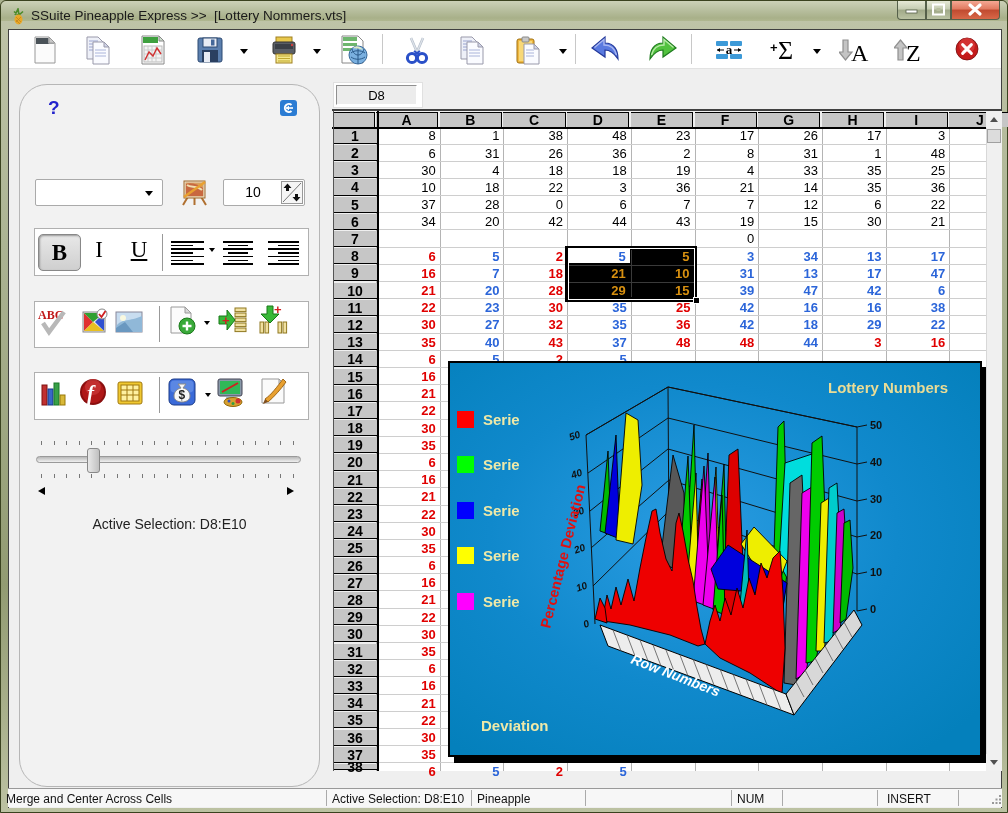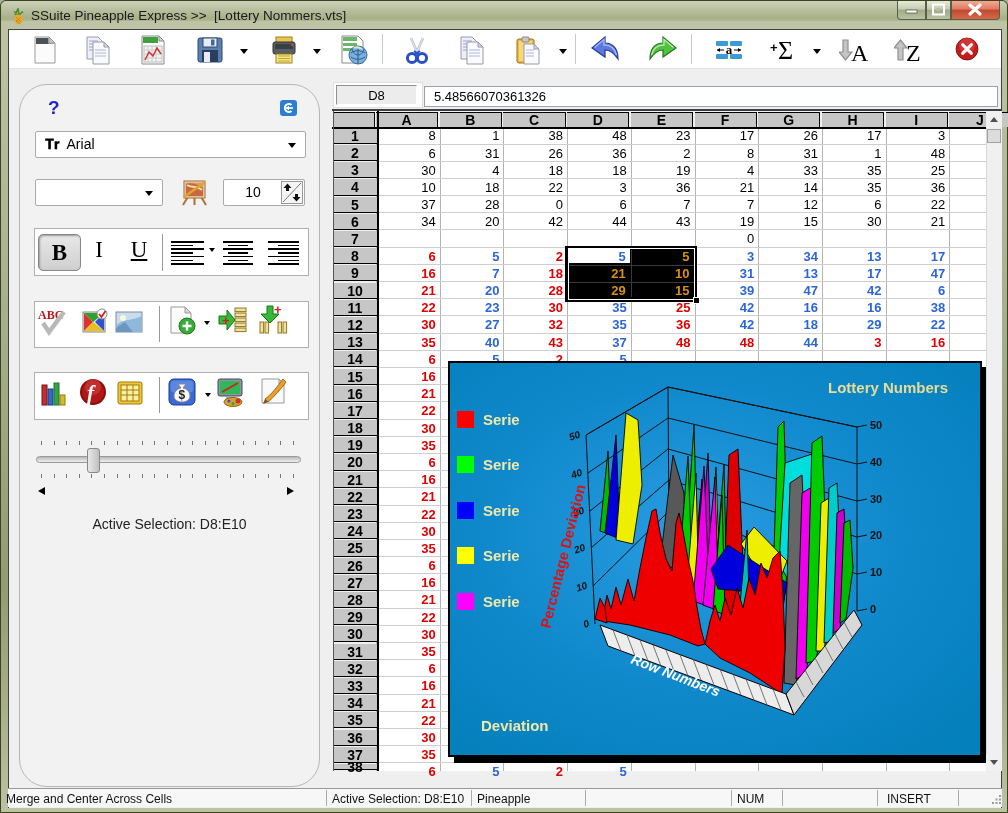--- a/index.html
+++ b/index.html
@@ -166,21 +166,20 @@
       <path d="M11 11 L21 21 M21 11 L11 21" stroke="#fff" stroke-width="3.4" stroke-linecap="round"></path>
     </svg>
  <div id="panel"></div>
     <div style="position:absolute;left:47px;top:96px;font-size:19px;font-weight:bold;color:#2222cc">?</div>
     <svg style="position:absolute;left:279px;top:99px" width="17" height="16">
       <rect width="17" height="16" rx="3" fill="#2b7cd3"></rect>
       <path d="M11.5 5 A4 4 0 1 0 11.5 11" stroke="#fff" stroke-width="2" fill="none"></path>
       <path d="M6 8 h7" stroke="#fff" stroke-width="1.6"></path>
       <path d="M6 8 l3 -2.6 v5.2 Z" fill="#fff"></path>
     </svg>
-    <div class="combo" style="left:34px;top:130px;width:271px;height:27px"><span style="font-family:'Liberation Serif';font-weight:bold;font-size:14px">𝐓𝐫</span>&nbsp; Arial<div class="carr"></div></div>
     <div class="combo" style="left:34px;top:178px;width:128px;height:27px">
       <div class="carr"></div>
     </div>
     <svg style="position:absolute;left:177px;top:175px" width="33" height="33" viewBox="0 0 33 33">
       <path d="M5 29 L14 14 M28 29 L19 14 M16.5 8 V29" stroke="#b07030" stroke-width="2"></path>
       <rect x="6" y="5" width="21" height="17" fill="#e8e0d0" stroke="#a06828"></rect>
       <rect x="7.5" y="6.5" width="18" height="14" fill="#d8a060"></rect>
       <path d="M8 8 C12 6 20 8 25 12 L25 20 L8 20 Z" fill="#c86840"></path>
       <path d="M9 9 C13 12 19 9 24 14" stroke="#f0e0b0" stroke-width="2" fill="none"></path>
       <path d="M6 21 L27 6" stroke="#e8a030" stroke-width="2.5"></path>
@@ -350,21 +349,20 @@
     <div style="position:absolute;left:279.4px;top:473px;width:1px;height:4px;background:#777"></div>
     <div style="position:absolute;left:292.0px;top:440px;width:1px;height:4px;background:#777"></div>
     <div style="position:absolute;left:292.0px;top:473px;width:1px;height:4px;background:#777"></div>
     <div style="position:absolute;left:35px;top:455px;width:265px;height:7px;background:linear-gradient(180deg,#b8b8b8,#f0f0f0);border:1px solid #999;border-radius:4px"></div>
     <div style="position:absolute;left:86px;top:447px;width:13px;height:25px;background:linear-gradient(90deg,#e8e8e8,#c0c0c0);border:1px solid #888;border-radius:3px"></div>
     <div style="position:absolute;left:37px;top:486px;width:0;height:0;border-top:4.5px solid transparent;border-bottom:4.5px solid transparent;border-right:7px solid #000"></div>
     <div style="position:absolute;left:286px;top:486px;width:0;height:0;border-top:4.5px solid transparent;border-bottom:4.5px solid transparent;border-left:7px solid #000"></div>
     <div style="position:absolute;left:18px;top:515px;width:301px;text-align:center;font-size:14px;color:#222">Active Selection: D8:E10</div>
  <div style="position:absolute;left:332px;top:81px;width:90px;height:26px;background:#fff;border:1px solid #e0e0e0"></div>
 <div style="position:absolute;left:335px;top:84px;width:81px;height:20px;background:#ececec;border:1px solid #909090;border-bottom-color:#fff;border-right-color:#fff;text-align:center;font-size:13px;line-height:19px">D8</div>
-<div style="position:absolute;left:423px;top:85px;width:574px;height:21px;background:#fff;border:1px solid #9aa0b8;font-size:13px;line-height:20px;padding-left:9px">5.48566070361326</div>
 <div style="position:absolute;left:331px;top:108px;width:670px;height:2px;background:#404040"></div>
  <div style="position:absolute;left:375px;top:126px;width:610px;height:644px;background:#fff"></div>
     <div class="vl" style="left:375.0px"></div>
     <div class="vl" style="left:438.7px"></div>
     <div class="vl" style="left:502.4px"></div>
     <div class="vl" style="left:566.1px"></div>
     <div class="vl" style="left:629.8px"></div>
     <div class="vl" style="left:693.5px"></div>
     <div class="vl" style="left:757.2px"></div>
     <div class="vl" style="left:820.9px"></div>

